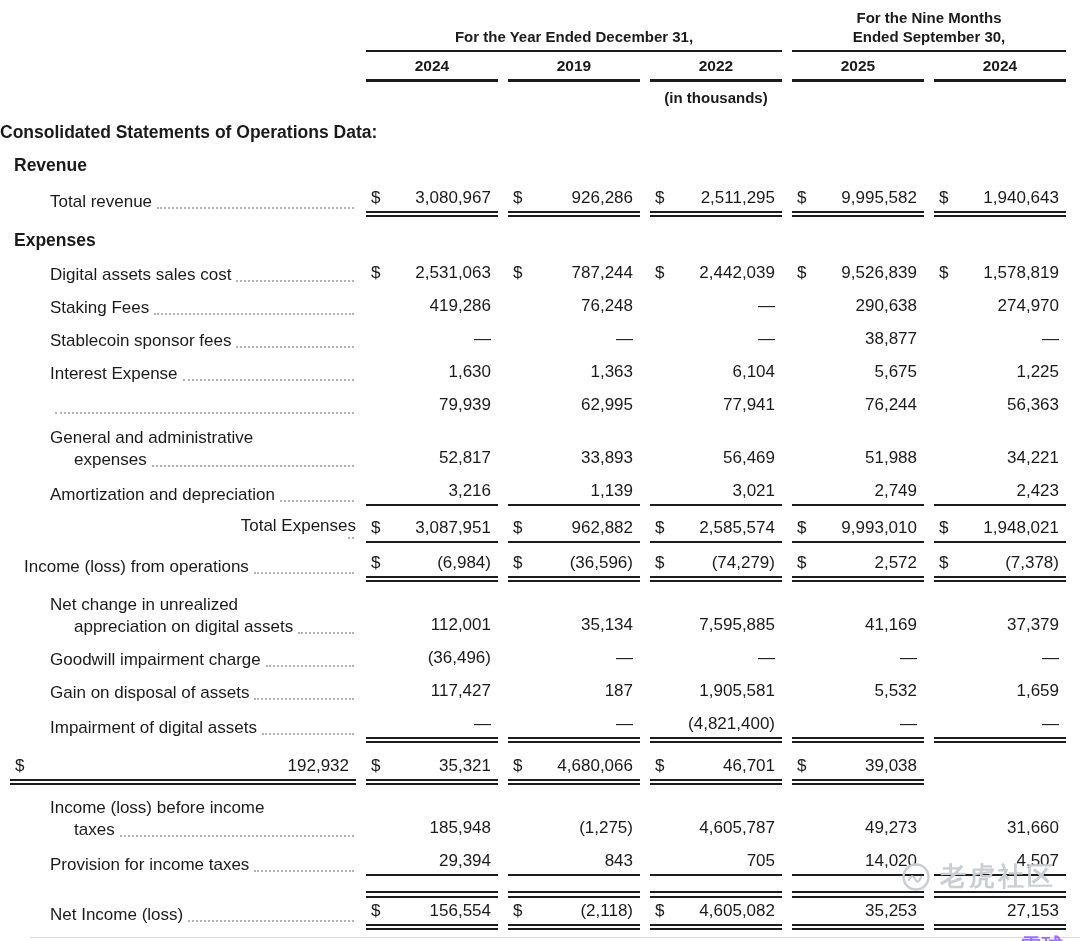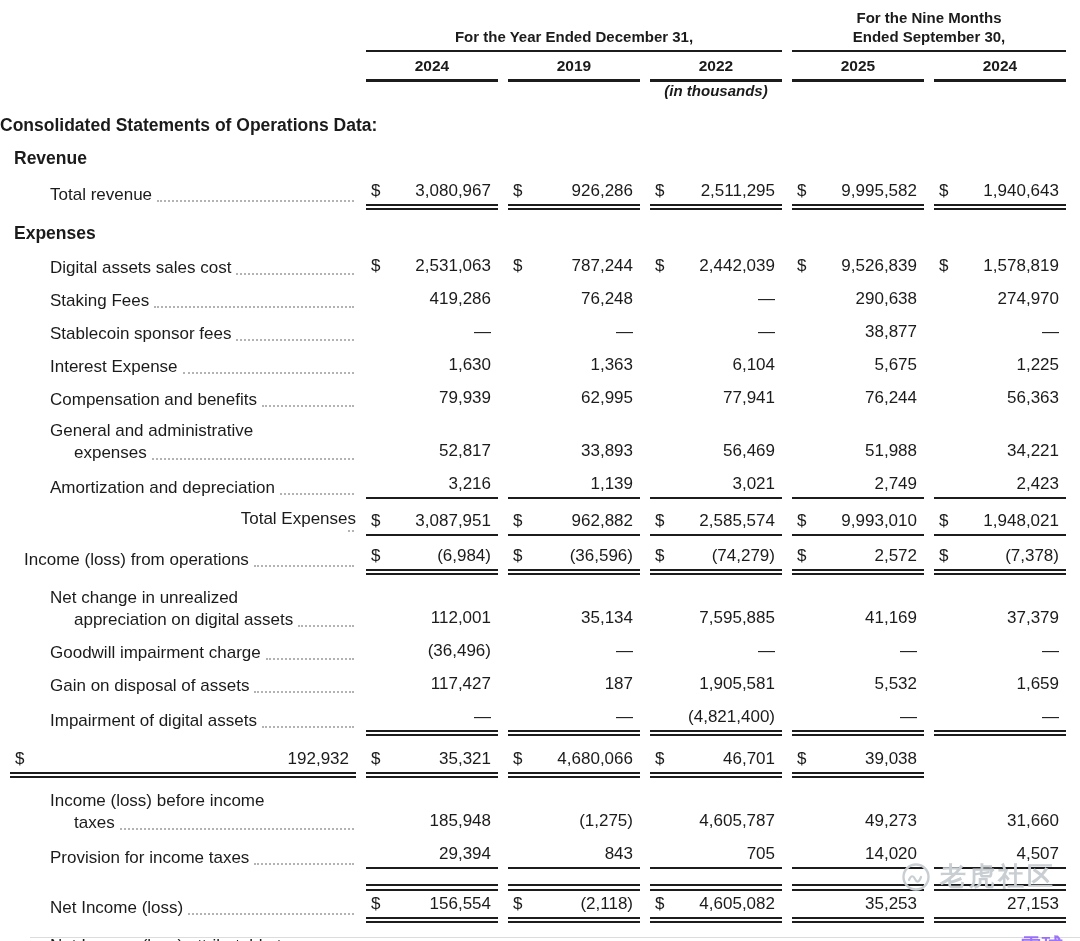--- a/index.html
+++ b/index.html
@@ -10,22 +10,22 @@
   .grid{display:grid;grid-template-columns:346px repeat(5,1fr);column-gap:10px;
         padding-left:10px;padding-right:14px;}
   
   .thead{padding-top:8px;align-items:end;}
   .grp{grid-column:2/5;text-align:center;font-weight:bold;font-size:15px;line-height:19px;
        border-bottom:2px solid #1c1c1c;padding-bottom:4px;}
   .grp2{grid-column:5/7;}
   .yrow{margin-top:0;}
   .year{text-align:center;font-weight:bold;font-size:15.5px;padding:5px 0 4px;
         border-bottom:3px solid #1c1c1c;}
-  .units{grid-column:4/5;text-align:center;font-weight:bold;font-style:italic;
-         font-size:15px;}
+  .units{grid-column:4/5;text-align:center;font-weight:bold;
+         font-size:15px;padding-top:7px;}
   
   .title{font-weight:bold;font-size:17.5px;margin:16px 0 11px;}
   .hrow{font-weight:bold;font-size:17.5px;padding-left:14px;margin:2px 0 11px;}
   
   #rows{font-size:17px;line-height:22px;}
   .row{margin-bottom:9px;align-items:end;}
   .row.after-double{margin-bottom:16px;}
   .row.gap-top{margin-top:15px;}
   .label{min-width:0;}
   .lline{display:flex;align-items:flex-end;white-space:nowrap;}
@@ -209,21 +209,20 @@
         <div class="cell">
           <span class="num">5,675</span>
         </div>
         <div class="cell">
           <span class="num">1,225</span>
         </div>
       </div>
       <div class="grid row">
         <div class="label ind1">
           <div class="lline">
-            <span class="txt">Compensation and benefits</span>
             <span class="dots"></span>
           </div>
         </div>
         <div class="cell">
           <span class="num">79,939</span>
         </div>
         <div class="cell">
           <span class="num">62,995</span>
         </div>
         <div class="cell">

